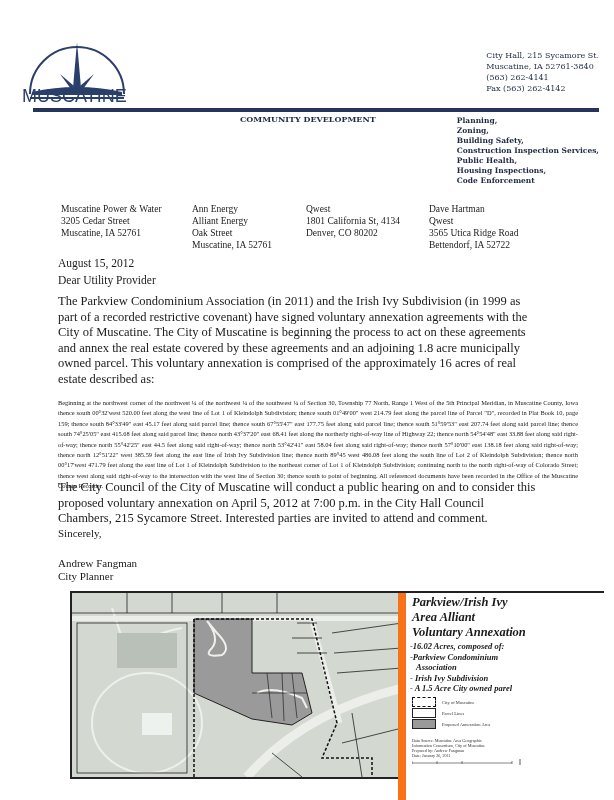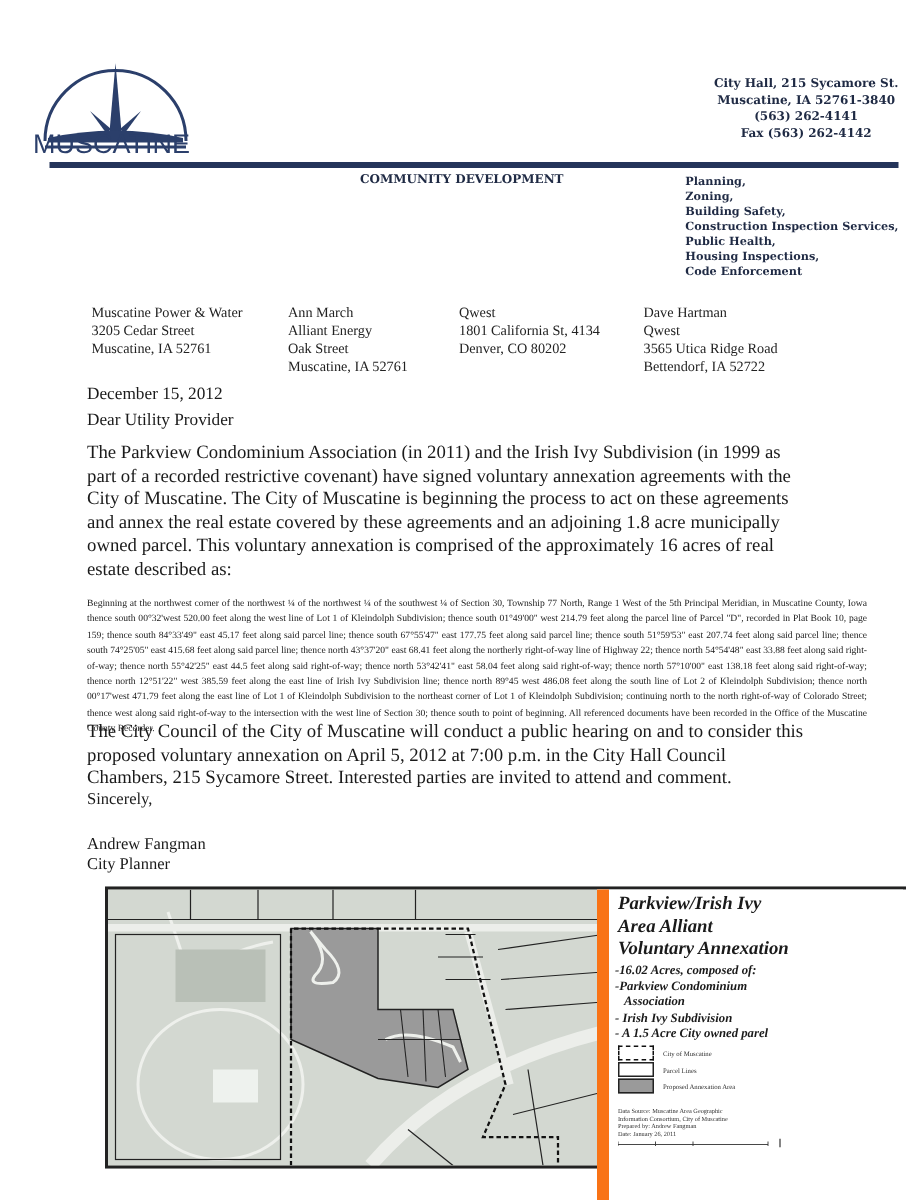--- a/index.html
+++ b/index.html
@@ -5,21 +5,21 @@
   html, body { margin: 0; padding: 0; }
   body {
     width: 614px; height: 800px; background: #ffffff; position: relative;
     overflow: hidden; font-family: "Liberation Serif", serif; color: #1a1a1a;
   }
   .abs { position: absolute; }
   
   #logo { left: 22px; top: 34px; width: 110px; height: 72px; }
   #logo-text { left: 22px; top: 86px; font-size: 18px; color: #2b3f6b; letter-spacing: 0px; font-family: Liberation Sans, sans-serif; }
   #header-rule { left: 33px; top: 108px; width: 566px; height: 4px; background: #24345a; }
-  #contact { right: 15px; top: 50px; text-align: center; font-family: "DejaVu Serif", serif; font-weight: bold; font-size: 8px; line-height: 11px; color: #1f2a44; }
+  #contact { right: 15px; top: 50px; text-align: left; font-family: "DejaVu Serif", serif; font-weight: normal; font-size: 8px; line-height: 11px; color: #1f2a44; }
   #dept { left: 240px; top: 114px; font-family: "DejaVu Serif", serif; font-weight: bold; font-size: 8px; color: #1f2a44; }
   #services { right: 15px; top: 116px; text-align: left; font-family: "DejaVu Serif", serif; font-weight: bold; font-size: 7.5px; line-height: 10px; color: #1f2a44; }
   .addr { top: 203px; font-size: 9.5px; line-height: 12px; color: #222; }
   #date { left: 58px; top: 257px; font-size: 11.5px; }
   #salutation { left: 58px; top: 274px; font-size: 11.5px; }
   #para1 { left: 58px; top: 294px; width: 480px; font-size: 12.5px; line-height: 15.5px; }
   #legal { left: 58px; top: 398px; width: 520px; font-size: 6.4px; line-height: 10.4px; text-align: justify; }
   #para2 { left: 58px; top: 480px; width: 480px; font-size: 12.5px; line-height: 15.5px; }
   #closing { left: 58px; top: 527px; font-size: 11px; }
   #sig-name { left: 58px; top: 556px; font-size: 11px; line-height: 14px; text-align: right; }
@@ -67,38 +67,38 @@
   <div>Housing Inspections,</div>
   <div>Code Enforcement</div>
 </div>
 
 <div class="abs addr" style="left:61px;">
   <div>Muscatine Power &amp; Water</div>
   <div>3205 Cedar Street</div>
   <div>Muscatine, IA 52761</div>
 </div>
 <div class="abs addr" style="left:192px;">
-  <div>Ann March</div>
+  <div>Ann Energy</div>
   <div>Alliant Energy</div>
   <div>Oak Street</div>
   <div>Muscatine, IA 52761</div>
 </div>
 <div class="abs addr" style="left:306px;">
   <div>Qwest</div>
   <div>1801 California St, 4134</div>
   <div>Denver, CO 80202</div>
 </div>
 <div class="abs addr" style="left:429px;">
   <div>Dave Hartman</div>
   <div>Qwest</div>
   <div>3565 Utica Ridge Road</div>
   <div>Bettendorf, IA 52722</div>
 </div>
 
-<div id="date" class="abs">December 15, 2012</div>
+<div id="date" class="abs">August 15, 2012</div>
 <div id="salutation" class="abs">Dear Utility Provider</div>
 <div id="para1" class="abs">The Parkview Condominium Association (in 2011) and the Irish Ivy Subdivision (in 1999 as part of a recorded restrictive covenant) have signed voluntary annexation agreements with the City of Muscatine. The City of Muscatine is beginning the process to act on these agreements and annex the real estate covered by these agreements and an adjoining 1.8 acre municipally owned parcel.  This voluntary annexation is comprised of the approximately 16 acres of real estate described as:</div>
 <div id="legal" class="abs">Beginning at the northwest corner of the northwest ¼ of the northwest ¼ of the southwest ¼ of  Section 30, Township 77 North, Range 1 West of the 5th Principal Meridian, in Muscatine County, Iowa thence south 00°32'west 520.00 feet along the west line of Lot 1 of Kleindolph Subdivision; thence south 01°49'00" west 214.79 feet along the parcel line of Parcel "D", recorded in Plat Book 10, page 159; thence south 84°33'49" east 45.17 feet along said parcel line; thence south 67°55'47" east 177.75 feet along said parcel line; thence south 51°59'53" east 207.74 feet along said parcel line; thence south 74°25'05" east 415.68 feet along said parcel line; thence north 43°37'20" east 68.41 feet along the northerly right-of-way line of Highway 22; thence north 54°54'48" east 33.88 feet along said right-of-way; thence north 55°42'25" east 44.5 feet along said right-of-way; thence north 53°42'41" east 58.04 feet along said right-of-way; thence north 57°10'00" east 138.18 feet along said right-of-way; thence north 12°51'22" west 385.59 feet along the east line of Irish Ivy Subdivision line; thence north 89°45 west 486.08 feet along the south line of Lot 2 of Kleindolph Subdivision; thence north 00°17'west 471.79 feet along the east line of Lot 1 of Kleindolph Subdivision to the northeast corner of Lot 1 of Kleindolph Subdivision; continuing north to the north right-of-way of Colorado Street; thence west along said right-of-way to the intersection with the west line of Section 30; thence south to point of beginning. All referenced documents have been recorded in the Office of the Muscatine County Recorder.</div>
 <div id="para2" class="abs">The City Council of the City of Muscatine will conduct a public hearing on and to consider this proposed voluntary annexation on April 5, 2012 at 7:00 p.m. in the City Hall Council Chambers, 215 Sycamore Street.  Interested parties are invited to attend and comment.</div>
 <div id="closing" class="abs">Sincerely,</div>
 <div id="sig-name" class="abs">Andrew Fangman</div>
 <div id="sig-title" class="abs">City Planner</div>
 
 <div id="map" class="abs">
   <svg width="330" height="184" viewBox="0 0 330 184">

